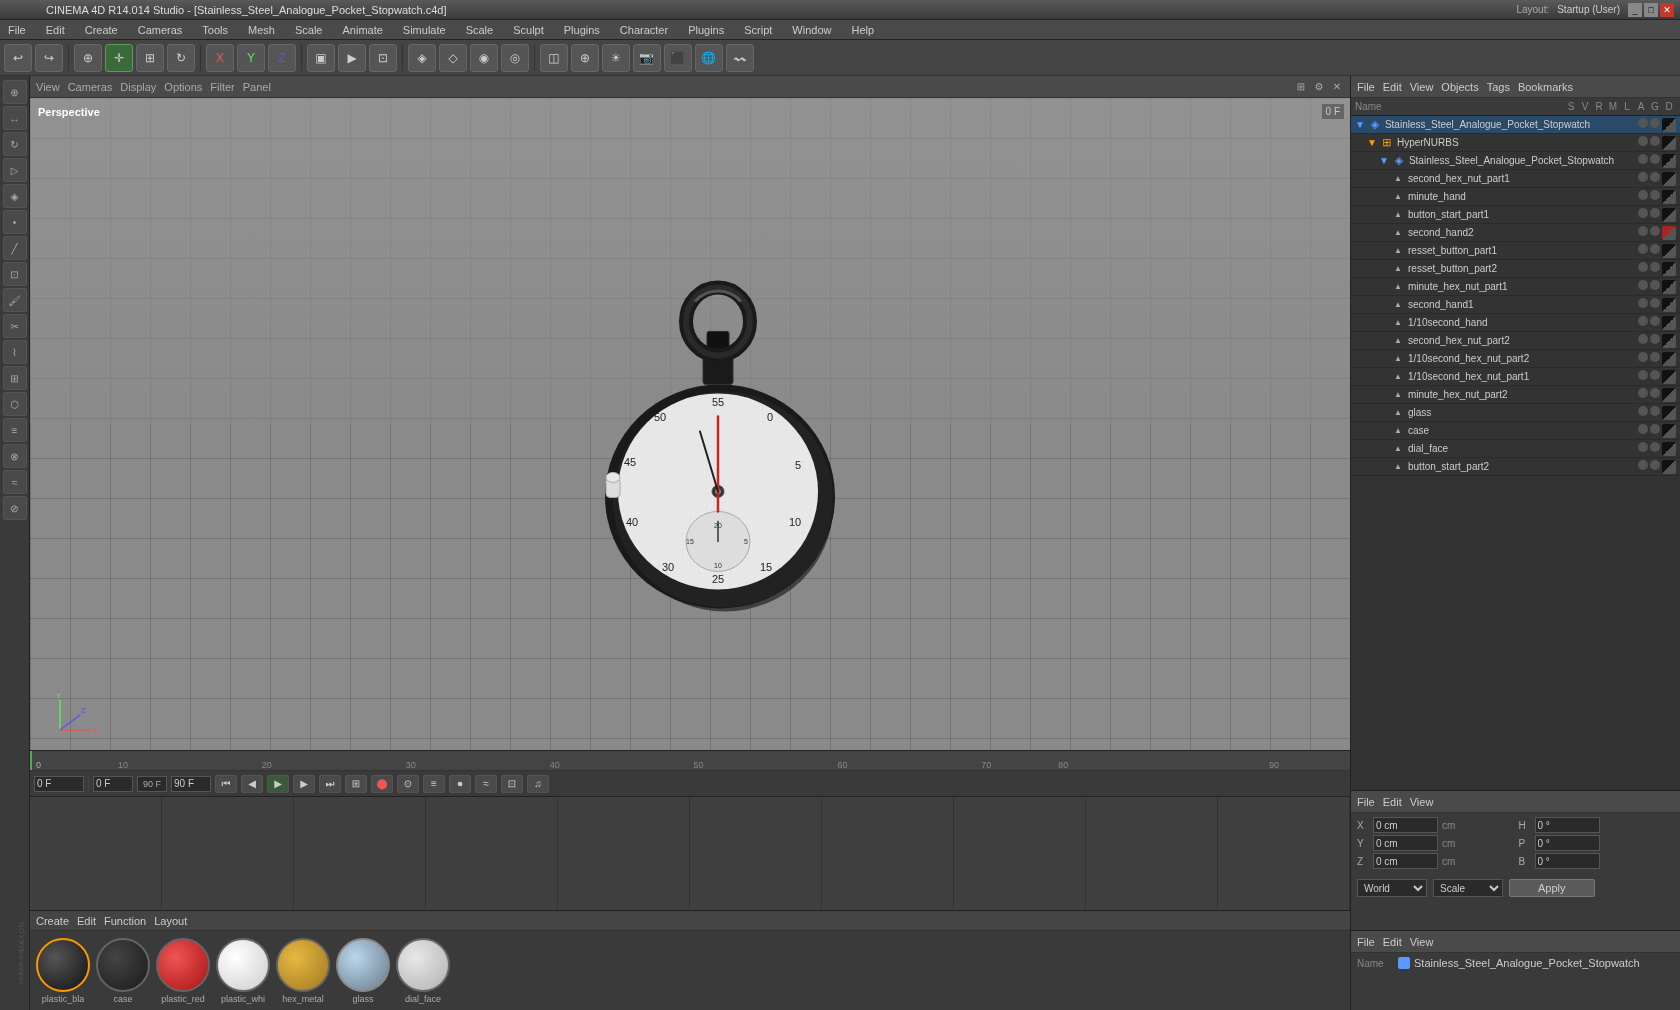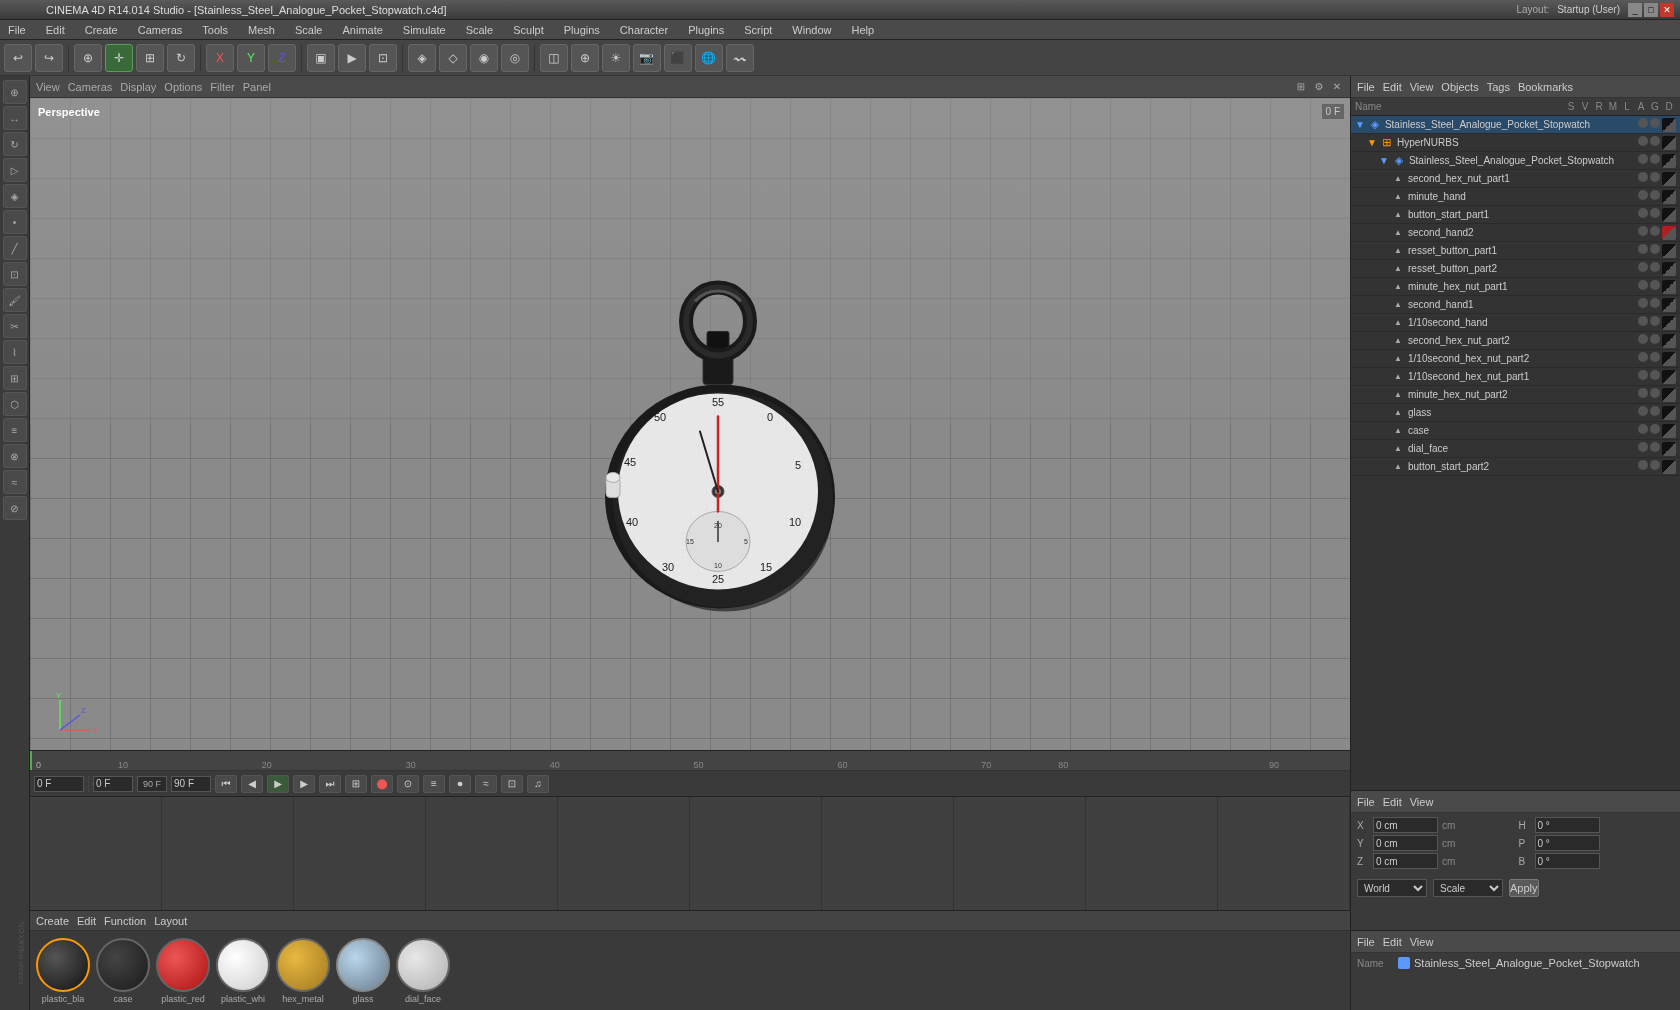--- a/index.html
+++ b/index.html
@@ -209,21 +209,21 @@
     .coord-unit { font-size: 10px; color: #888; }
     .coord-extra-label { font-size: 10px; color: #aaa; width: 12px; }
     #coords-footer {
       display: flex; align-items: center; padding: 4px 6px; gap: 6px; margin-top: 2px;
     }
     .coords-select {
       height: 18px; background: #2a2a2a; border: 1px solid #555;
       color: #ccc; font-size: 10px; padding: 0 2px; width: 70px;
     }
     .apply-btn {
-      padding: 2px 0; background: #5a5a5a; border: 1px solid #777;
+      padding: 2px 28px; background: #5a5a5a; border: 1px solid #777;
       color: #ccc; font-size: 11px; cursor: pointer; border-radius: 2px;
     }
 
     
     #attrs-panel {
       height: 80px; background: #3a3a3a; border-top: 1px solid #222;
     }
     #attrs-header {
       height: 22px; background: #4a4a4a; display: flex; align-items: center;
       padding: 0 6px; gap: 8px; border-bottom: 1px solid #333;

